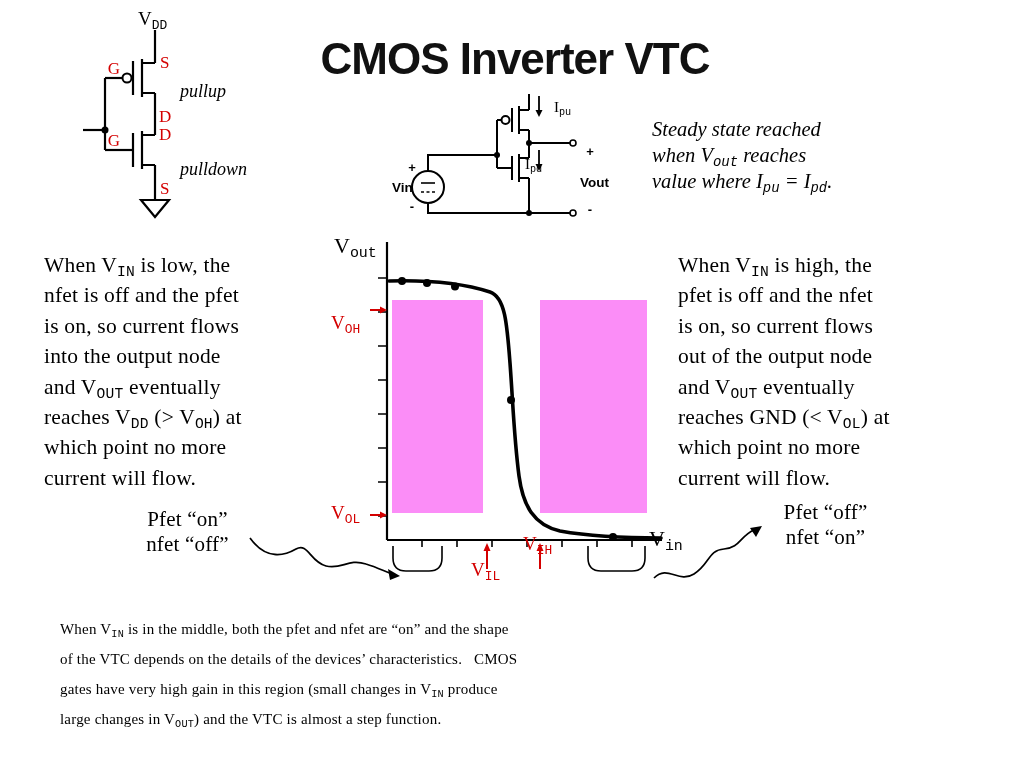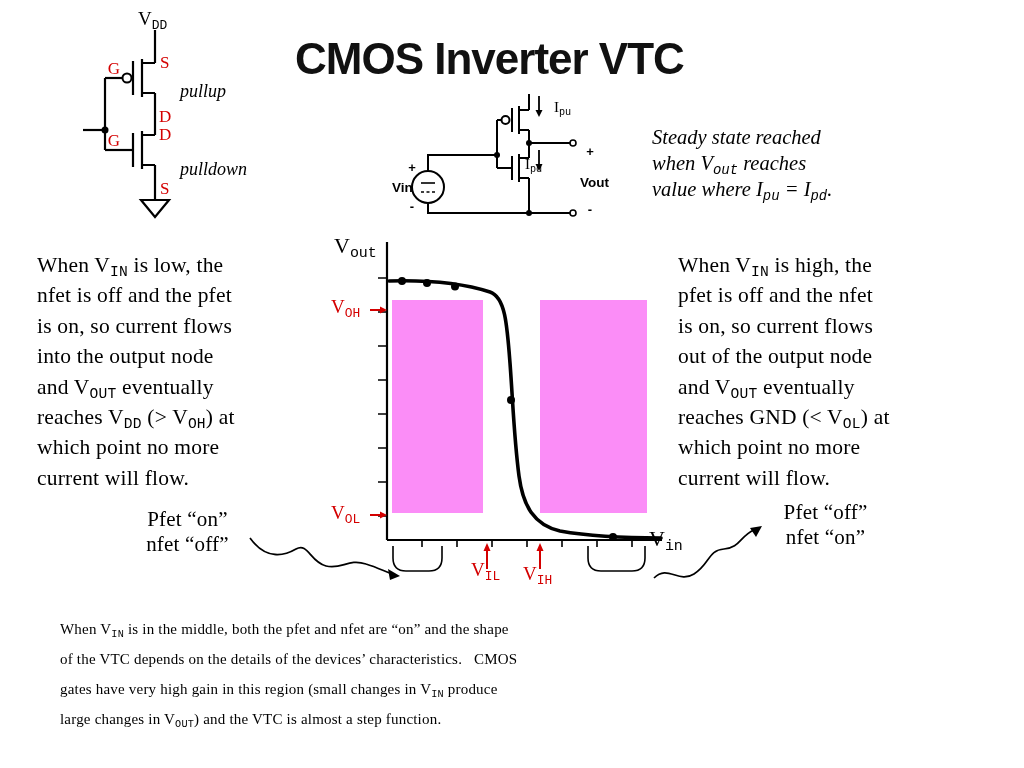--- a/index.html
+++ b/index.html
@@ -5,21 +5,21 @@
   * { margin:0; padding:0; box-sizing:border-box; }
   html,body { background:#9a9a9a; }
   .slide {
     position:relative; width:1024px; height:768px; background:#ffffff;
     overflow:hidden; color:#000;
     font-family:"Liberation Serif","DejaVu Serif",serif;
   }
   .abs { position:absolute; }
   sub { font-size:68%; vertical-align:baseline; position:relative; top:0.28em; line-height:0;font-family:Liberation Mono, monospace; }
   .title {
-    position:absolute; left:295px; top:34px; width:440px; 
+    position:absolute; left:295px; top:34px; width:440px; text-align:center;
     font-family:"Liberation Sans","DejaVu Sans",sans-serif;
     font-weight:700; font-size:44px; letter-spacing:-1px; color:#111;
   }
   .note { position:absolute; font-size:21.5px; line-height:30.4px; letter-spacing:.2px; }
   .italic-note { position:absolute; font-style:italic; font-size:20.5px; line-height:26px; }
   .red-ovl { position:absolute; color:#d40000; font-size:19px; }
   .axis-lbl { position:absolute; font-size:22px; }
   .small-lbl { position:absolute; font-size:15px; }
   .callout { position:absolute; font-size:21px; line-height:25px; text-align:center; letter-spacing:.2px; }
   .bottom-note { position:absolute; font-size:15px; line-height:30px; letter-spacing:.2px; }
@@ -96,21 +96,21 @@
     <text class="svg-sign" x="34" y="86" text-anchor="middle">+</text>
     <text class="svg-sign" x="34" y="125" text-anchor="middle">-</text>
     <text class="svg-bold-sans" x="14" y="106">Vin</text>
     <text class="svg-sign" x="212" y="70" text-anchor="middle">+</text>
     <text class="svg-bold-sans" x="202" y="101">Vout</text>
     <text class="svg-sign" x="212" y="128" text-anchor="middle">-</text>
   </svg>
   <div class="small-lbl" style="left:554px;top:99px">I<sub>pu</sub></div>
   <div class="small-lbl" style="left:525px;top:156px">I<sub>pd</sub></div>
 
-  <div class="italic-note" style="left:652px;top:124px;width:280px">Steady state reached<br>when V<sub>out</sub> reaches<br>value where I<sub>pu</sub> = I<sub>pd</sub>.</div>
+  <div class="italic-note" style="left:652px;top:116px;width:280px">Steady state reached<br>when V<sub>out</sub> reaches<br>value where I<sub>pu</sub> = I<sub>pd</sub>.</div>
 
   <svg class="abs" style="left:330px;top:228px" width="365" height="370" viewBox="0 0 365 370">
     <rect x="62" y="72" width="91" height="213" fill="#fb8df7"></rect>
     <rect x="210" y="72" width="107" height="213" fill="#fb8df7"></rect>
     <g stroke="#000" stroke-width="2.2" fill="none">
       <path d="M57,14 V312"></path>
       <path d="M57,312 H332"></path>
     </g>
     <g stroke="#000" stroke-width="1.6">
       <path d="M48,50 H57 M48,84 H57 M48,118 H57 M48,152 H57 M48,186 H57 M48,220 H57 M48,254 H57 M48,288 H57"></path>
@@ -140,37 +140,37 @@
     <g fill="#000">
       <circle cx="72" cy="53" r="4"></circle>
       <circle cx="97" cy="55" r="4"></circle>
       <circle cx="125" cy="58.5" r="4"></circle>
       <circle cx="181" cy="172" r="4"></circle>
       <circle cx="283" cy="309" r="4"></circle>
     </g>
   </svg>
   <div class="axis-lbl" style="left:334px;top:233px">V<sub>out</sub></div>
   <div class="axis-lbl" style="left:649px;top:526px">V<sub>in</sub></div>
-  <div class="red-ovl" style="left:331px;top:296px">V<sub>OH</sub></div>
+  <div class="red-ovl" style="left:331px;top:312px">V<sub>OH</sub></div>
   <div class="red-ovl" style="left:331px;top:502px">V<sub>OL</sub></div>
   <div class="red-ovl" style="left:471px;top:559px">V<sub>IL</sub></div>
-  <div class="red-ovl" style="left:523px;top:563px">V<sub>IH</sub></div>
+  <div class="red-ovl" style="left:523px;top:533px">V<sub>IH</sub></div>
 
   <svg class="abs" style="left:0;top:0" width="1024" height="768" viewBox="0 0 1024 768" pointer-events="none">
     <g>
       <path d="M250,538 C266,560 284,556 296,549 C308,542 310,562 326,566 C342,570 348,558 366,564 C376,567 384,571 392,574" stroke="#000" stroke-width="1.7" fill="none"></path>
       <polygon points="400,576 388,569 390,580" fill="#000"></polygon>
     </g>
     <g>
       <path d="M654,578 C668,564 678,584 694,574 C710,564 708,550 724,549 C740,548 740,536 754,530" stroke="#000" stroke-width="1.7" fill="none"></path>
       <polygon points="762,526 750,528 756,537" fill="#000"></polygon>
     </g>
   </svg>
 
-  <div class="note" style="left:37px;top:250px;width:305px">When V<sub>IN</sub> is low, the<br>nfet is off and the pfet<br>is on, so current flows<br>into the output node<br>and V<sub>OUT</sub> eventually<br>reaches V<sub>DD</sub> (&gt; V<sub>OH</sub>) at<br>which point no more<br>current will flow.</div>
+  <div class="note" style="left:44px;top:250px;width:305px">When V<sub>IN</sub> is low, the<br>nfet is off and the pfet<br>is on, so current flows<br>into the output node<br>and V<sub>OUT</sub> eventually<br>reaches V<sub>DD</sub> (&gt; V<sub>OH</sub>) at<br>which point no more<br>current will flow.</div>
   <div class="note" style="left:678px;top:250px;width:305px">When V<sub>IN</sub> is high, the<br>pfet is off and the nfet<br>is on, so current flows<br>out of the output node<br>and V<sub>OUT</sub> eventually<br>reaches GND (&lt; V<sub>OL</sub>) at<br>which point no more<br>current will flow.</div>
 
   <div class="callout" style="left:125px;top:507px;width:125px">Pfet “on”<br>nfet “off”</div>
   <div class="callout" style="left:763px;top:500px;width:125px">Pfet “off”<br>nfet “on”</div>
 
   <div class="bottom-note" style="left:60px;top:614px;width:915px">When V<sub>IN</sub> is in the middle, both the pfet and nfet are “on” and the shape<br>of the VTC depends on the details of the devices’ characteristics. &nbsp;&nbsp;CMOS<br>gates have very high gain in this region (small changes in V<sub>IN</sub> produce<br>large changes in V<sub>OUT</sub>) and the VTC is almost a step function.</div>
 
 </div>
 
 </body></html>

